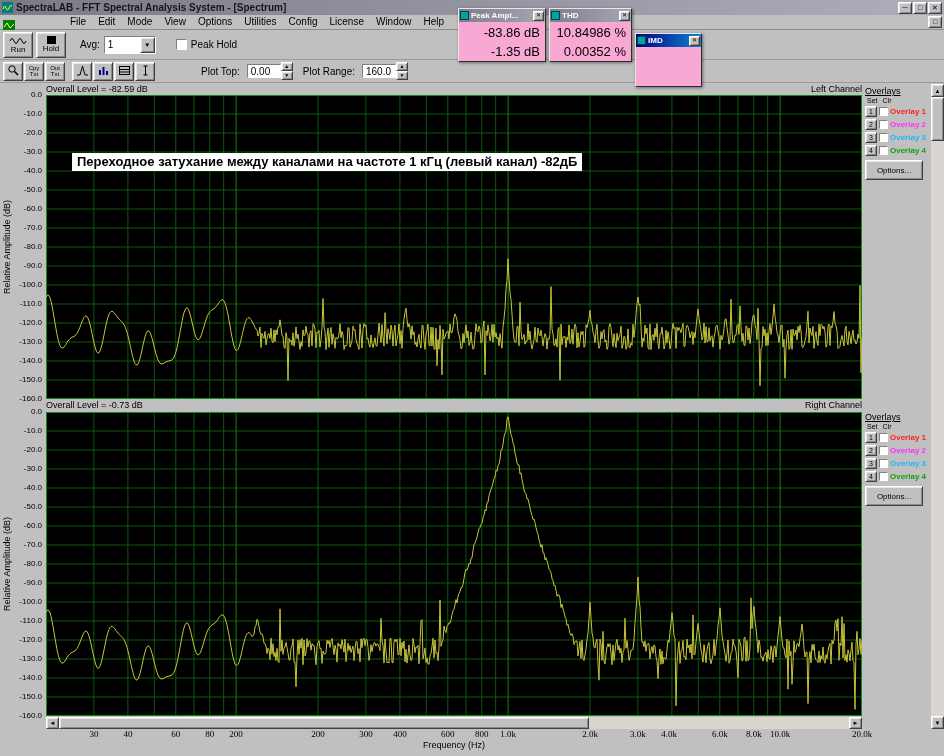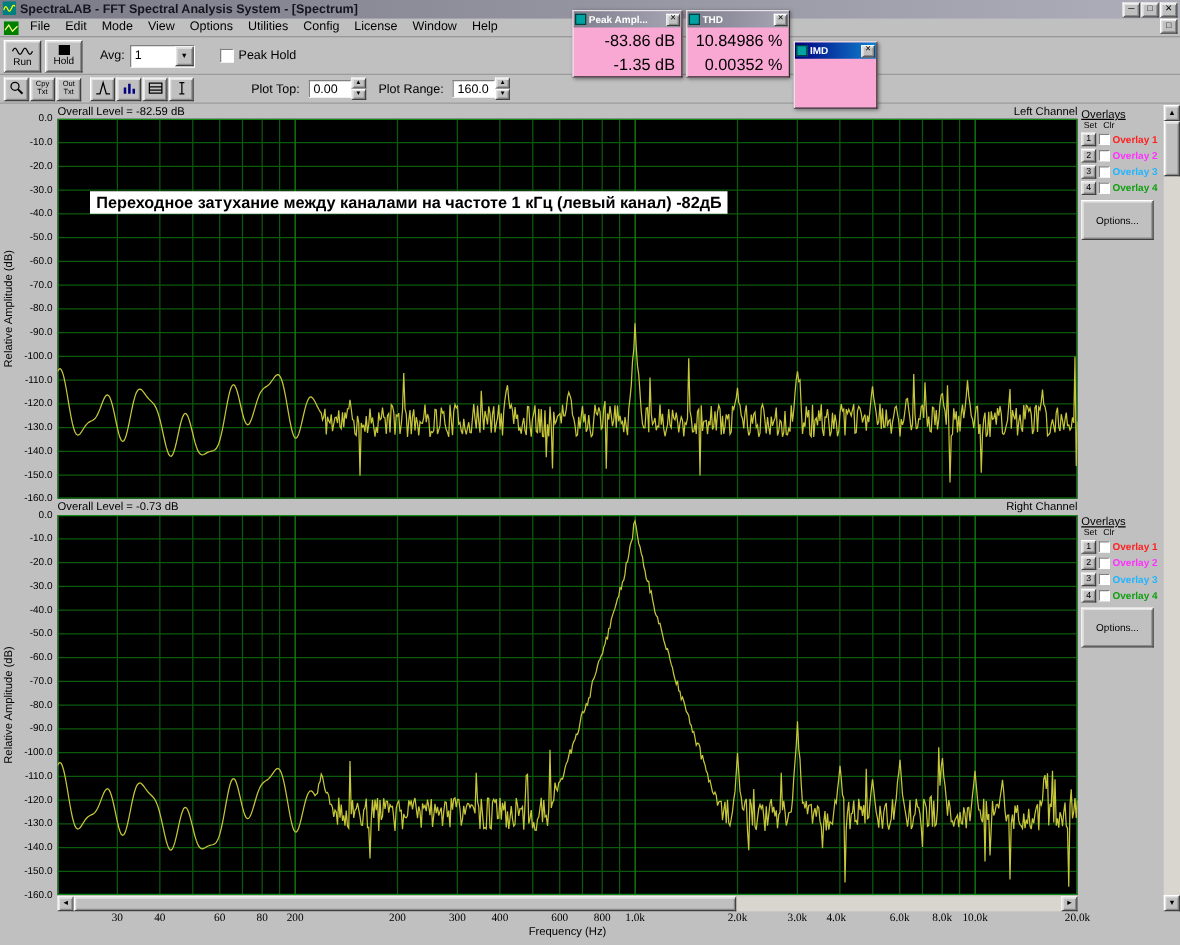--- a/index.html
+++ b/index.html
@@ -6,21 +6,21 @@
   html,body{width:944px;height:756px;}
   body{font-family:"Liberation Sans",sans-serif;background:#c0c0c0;position:relative;overflow:hidden;color:#000;}
   button{font-family:inherit;cursor:default;}
   .b3{background:#c0c0c0;border:1px solid;border-color:#ffffff #404040 #404040 #ffffff;box-shadow:inset 1px 1px 0 #e4e4e4, inset -1px -1px 0 #8a8a8a;color:#000;}
 
   .titlebar{position:absolute;left:0;top:0;width:944px;height:15px;background:linear-gradient(90deg,#7b7b88,#aeaeba);display:flex;align-items:center;gap:3px;padding:0 2px;}
   .title-text{flex:1;font-size:10px;font-weight:bold;color:#14141e;white-space:nowrap;overflow:hidden;}
   .winbtns{display:flex;gap:1px;align-items:center;}
   .wbtn{width:14px;height:12px;font-size:7px;line-height:8px;padding:0;}
 
-  .menubar{position:absolute;left:0;top:15px;width:944px;height:15px;background:#c0c0c0;display:flex;align-items:flex-start;padding:0 2px;border-bottom:1px solid #8c8c8c;}
+  .menubar{position:absolute;left:0;top:15px;width:944px;height:15px;background:#c0c0c0;display:flex;align-items:center;padding:0 2px;border-bottom:1px solid #8c8c8c;gap:46px;}
   .mdiicon{width:12px;height:11px;margin:0 3px 0 1px;display:inline-block;}
   .menuitems{display:flex;flex:1;}
   .menu-item{font-size:10px;padding:0 6px;line-height:14px;}
 
   .toolbar1{position:absolute;left:0;top:30px;width:944px;height:30px;display:flex;align-items:center;border-bottom:1px solid #9a9a9a;background:#c0c0c0;}
   .run-stop{width:30px;height:26px;margin-left:3px;display:flex;flex-direction:column;align-items:center;justify-content:center;font-size:8px;line-height:9px;}
   .stopicon{width:9px;height:8px;background:#000;display:inline-block;}
   .lbl{font-size:10px;margin:0 4px;white-space:nowrap;}
   .combo{width:52px;height:18px;display:flex;background:#fff;border:1px solid;border-color:#808080 #ffffff #ffffff #808080;align-items:center;}
   .combo-val{flex:1;font-size:10px;padding-left:3px;}
@@ -50,21 +50,21 @@
   .ylabel{position:absolute;left:1px;width:11px;height:304px;writing-mode:vertical-rl;transform:rotate(180deg);font-size:9px;display:flex;align-items:center;justify-content:center;white-space:nowrap;}
   .annotation{position:absolute;left:72px;top:153px;background:#ffffff;color:#000;font-size:13px;font-weight:bold;padding:1px 5px 2px 5px;white-space:nowrap;}
 
   .ovpanel{position:absolute;left:865px;width:66px;}
   .ovtitle{font-size:9px;text-decoration:underline;margin-bottom:1px;}
   .ovsub{font-size:7px;display:flex;gap:5px;margin-left:2px;margin-bottom:1px;}
   .ovrow{display:flex;align-items:center;gap:2px;height:13px;}
   .ovnum{width:12px;height:11px;font-size:7px;line-height:8px;padding:0;}
   .ovchk{width:9px;height:9px;background:#fff;border:1px solid;border-color:#808080 #ffffff #ffffff #808080;display:inline-block;}
   .ovlbl{font-size:8px;white-space:nowrap;font-weight:bold;}
-  .ovopts{width:58px;height:32px;font-size:8px;padding:0;margin-top:3px;}
+  .ovopts{width:58px;height:20px;font-size:8px;padding:0;margin-top:3px;}
 
   .vscroll{position:absolute;left:931px;top:84px;width:13px;height:645px;background:#d9d6d0;}
   .sb-up{position:absolute;top:0;left:0;width:13px;height:13px;}
   .sb-down{position:absolute;bottom:0;left:0;width:13px;height:13px;}
   .vscroll .sb-thumb{position:absolute;top:13px;left:0;width:13px;height:44px;}
   .sbtn{font-size:6px;line-height:10px;text-align:center;padding:0;}
   .hscroll{position:absolute;left:46px;top:717px;width:816px;height:12px;background:#d9d6d0;}
   .sb-left{position:absolute;left:0;top:0;width:13px;height:12px;}
   .sb-right{position:absolute;right:0;top:0;width:13px;height:12px;}
   .hscroll .sb-thumb{position:absolute;left:13px;top:0;width:530px;height:12px;}

